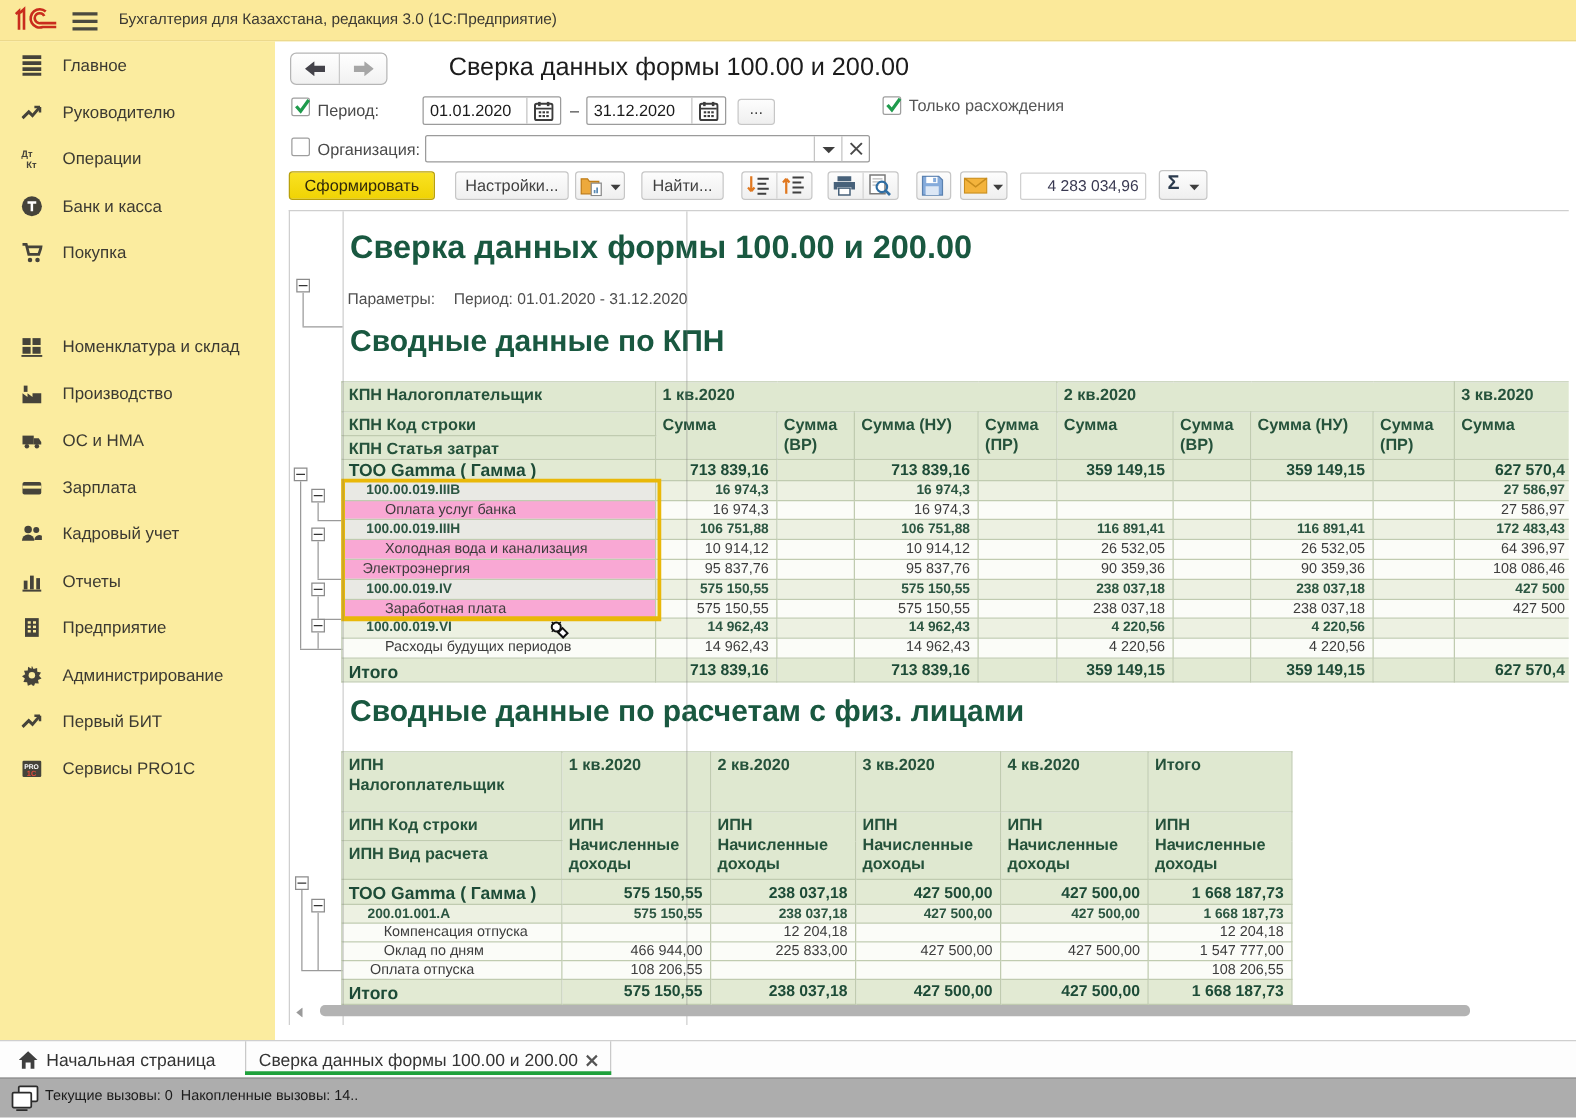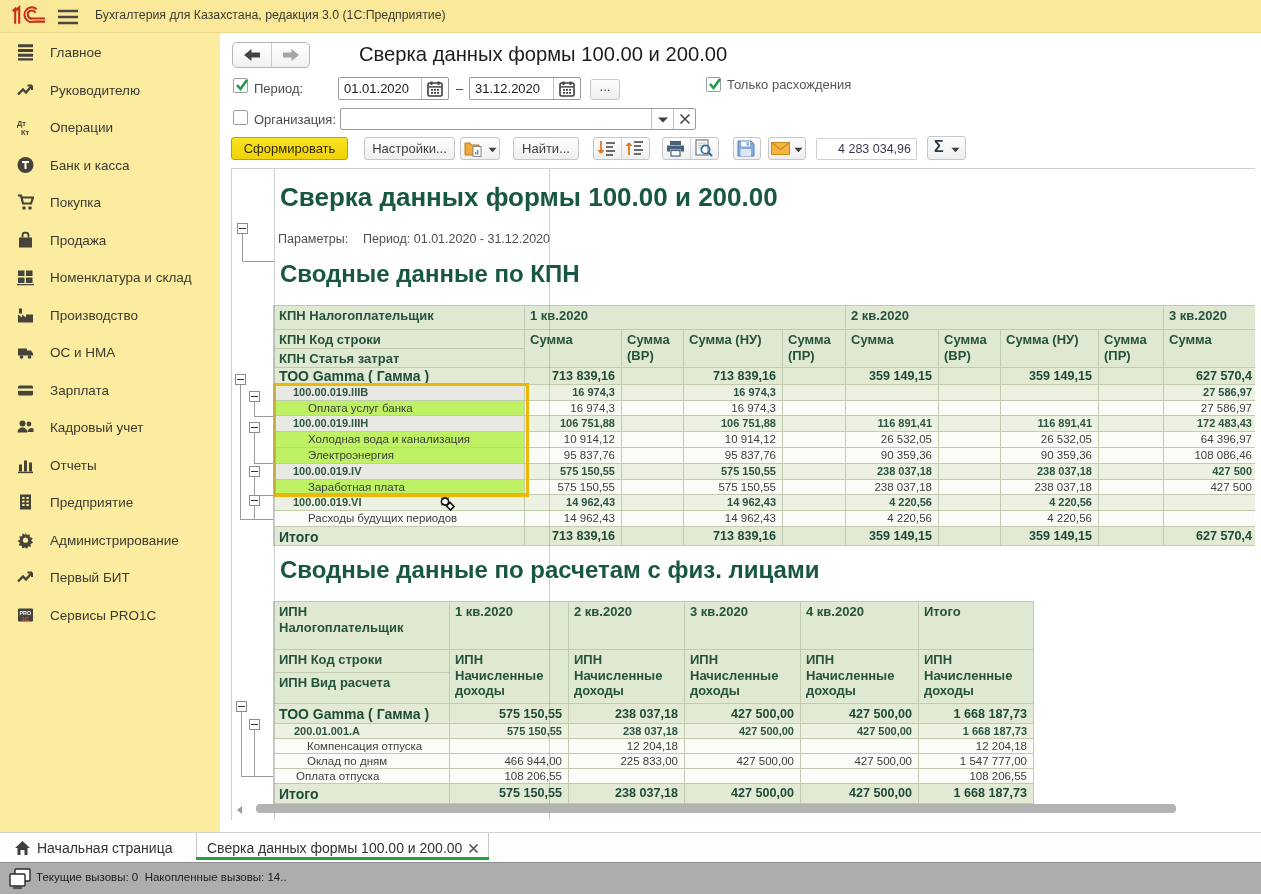--- a/index.html
+++ b/index.html
@@ -25,21 +25,21 @@
   table.rep { border-collapse:collapse; table-layout:fixed; position:absolute; }
   table.rep td { border:1px solid #c0cbb0; overflow:hidden; white-space:nowrap; padding:0 5px; vertical-align:middle; }
   .num { text-align:right; padding-right:6px !important; }
   tr.toprow td { vertical-align:top; padding-top:2px; }
   td.grp.num { font-size:12.6px; }
   .hdr  { background:#dfe8d0; color:#25523b; font-weight:bold; font-size:13px; white-space:normal !important; vertical-align:top !important; padding-top:2px !important; line-height:15.5px; }
   .grp  { background:#e2ead3; color:#1d4b37; font-weight:bold; font-size:14px; }
   .cod  { background:#edf1e2; color:#2c5642; font-weight:bold; font-size:11px; }
   .det  { background:#fbfcf8; color:#3d3d3d; font-size:11.5px; }
   .codg { background:#e9e9e4; color:#2c5642; font-weight:bold; font-size:11px; }
-  .detg { background:#bef264; color:#3d3d3d; font-size:11.5px; }
+  .detg { background:#f9a8d4; color:#3d3d3d; font-size:11.5px; }
   
   #tabbar { position:absolute; left:0; top:832px; width:1261px; height:30px; background:#fdfdfd; border-top:1px solid #cfcfcf; }
   #statusbar { position:absolute; left:0; top:862px; width:1261px; height:32px; background:#adadad; border-top:1px solid #8f8f8f; }
 </style></head>
 <body>
 <div id="topbar">
   <svg class="abs" style="left:12px;top:4px" width="34" height="24" viewBox="0 0 34 24">
     <g fill="none" stroke="#c92c1d" stroke-width="2.1">
       <path d="M3.2,19.8 V4.8 L0.6,7.2"></path>
       <path d="M7.2,19.8 V3.4 L3.8,6.4"></path>
@@ -84,27 +84,20 @@
       </svg>
       <span class="lbl">Банк и касса</span>
     </div>
   <div class="sitem" style="top:150px">
       <svg class="ic" viewBox="0 0 17 17">
         <path d="M1,2 h3 l2,8 h8 l2,-6 h-11" fill="none" stroke="#45433a" stroke-width="2.2"></path>
         <circle cx="7" cy="14.5" r="1.8" fill="#45433a"></circle>
         <circle cx="13" cy="14.5" r="1.8" fill="#45433a"></circle>
       </svg>
       <span class="lbl">Покупка</span>
-    </div>
-  <div class="sitem" style="top:187.5px">
-      <svg class="ic" viewBox="0 0 17 17">
-        <path d="M2,6 h13 v10 h-13 z" fill="#45433a"></path>
-        <path d="M5.5,6 v-2 a3,3 0 0 1 6,0 v2" fill="none" stroke="#45433a" stroke-width="1.8"></path>
-      </svg>
-      <span class="lbl">Продажа</span>
     </div>
   <div class="sitem" style="top:225px">
       <svg class="ic" viewBox="0 0 17 17">
         <g fill="#45433a">
           <rect x="1" y="2" width="6.5" height="5.5"></rect>
           <rect x="9" y="2" width="6.5" height="5.5"></rect>
           <rect x="1" y="9" width="6.5" height="5.5"></rect>
           <rect x="9" y="9" width="6.5" height="5.5"></rect>
           <rect x="0" y="15.5" width="17" height="1.5"></rect>
         </g>
@@ -466,21 +459,21 @@
           <td class="det"></td>
           <td class="det num">10 914,12</td>
           <td class="det"></td>
           <td class="det num">26 532,05</td>
           <td class="det"></td>
           <td class="det num">26 532,05</td>
           <td class="det"></td>
           <td class="det num">64 396,97</td>
         </tr>
   <tr style="height:16px">
-          <td class="detg" style="padding-left:34px">Электроэнергия</td>
+          <td class="detg" style="padding-left:16px">Электроэнергия</td>
           <td class="det num">95 837,76</td>
           <td class="det"></td>
           <td class="det num">95 837,76</td>
           <td class="det"></td>
           <td class="det num">90 359,36</td>
           <td class="det"></td>
           <td class="det num">90 359,36</td>
           <td class="det"></td>
           <td class="det num">108 086,46</td>
         </tr>

